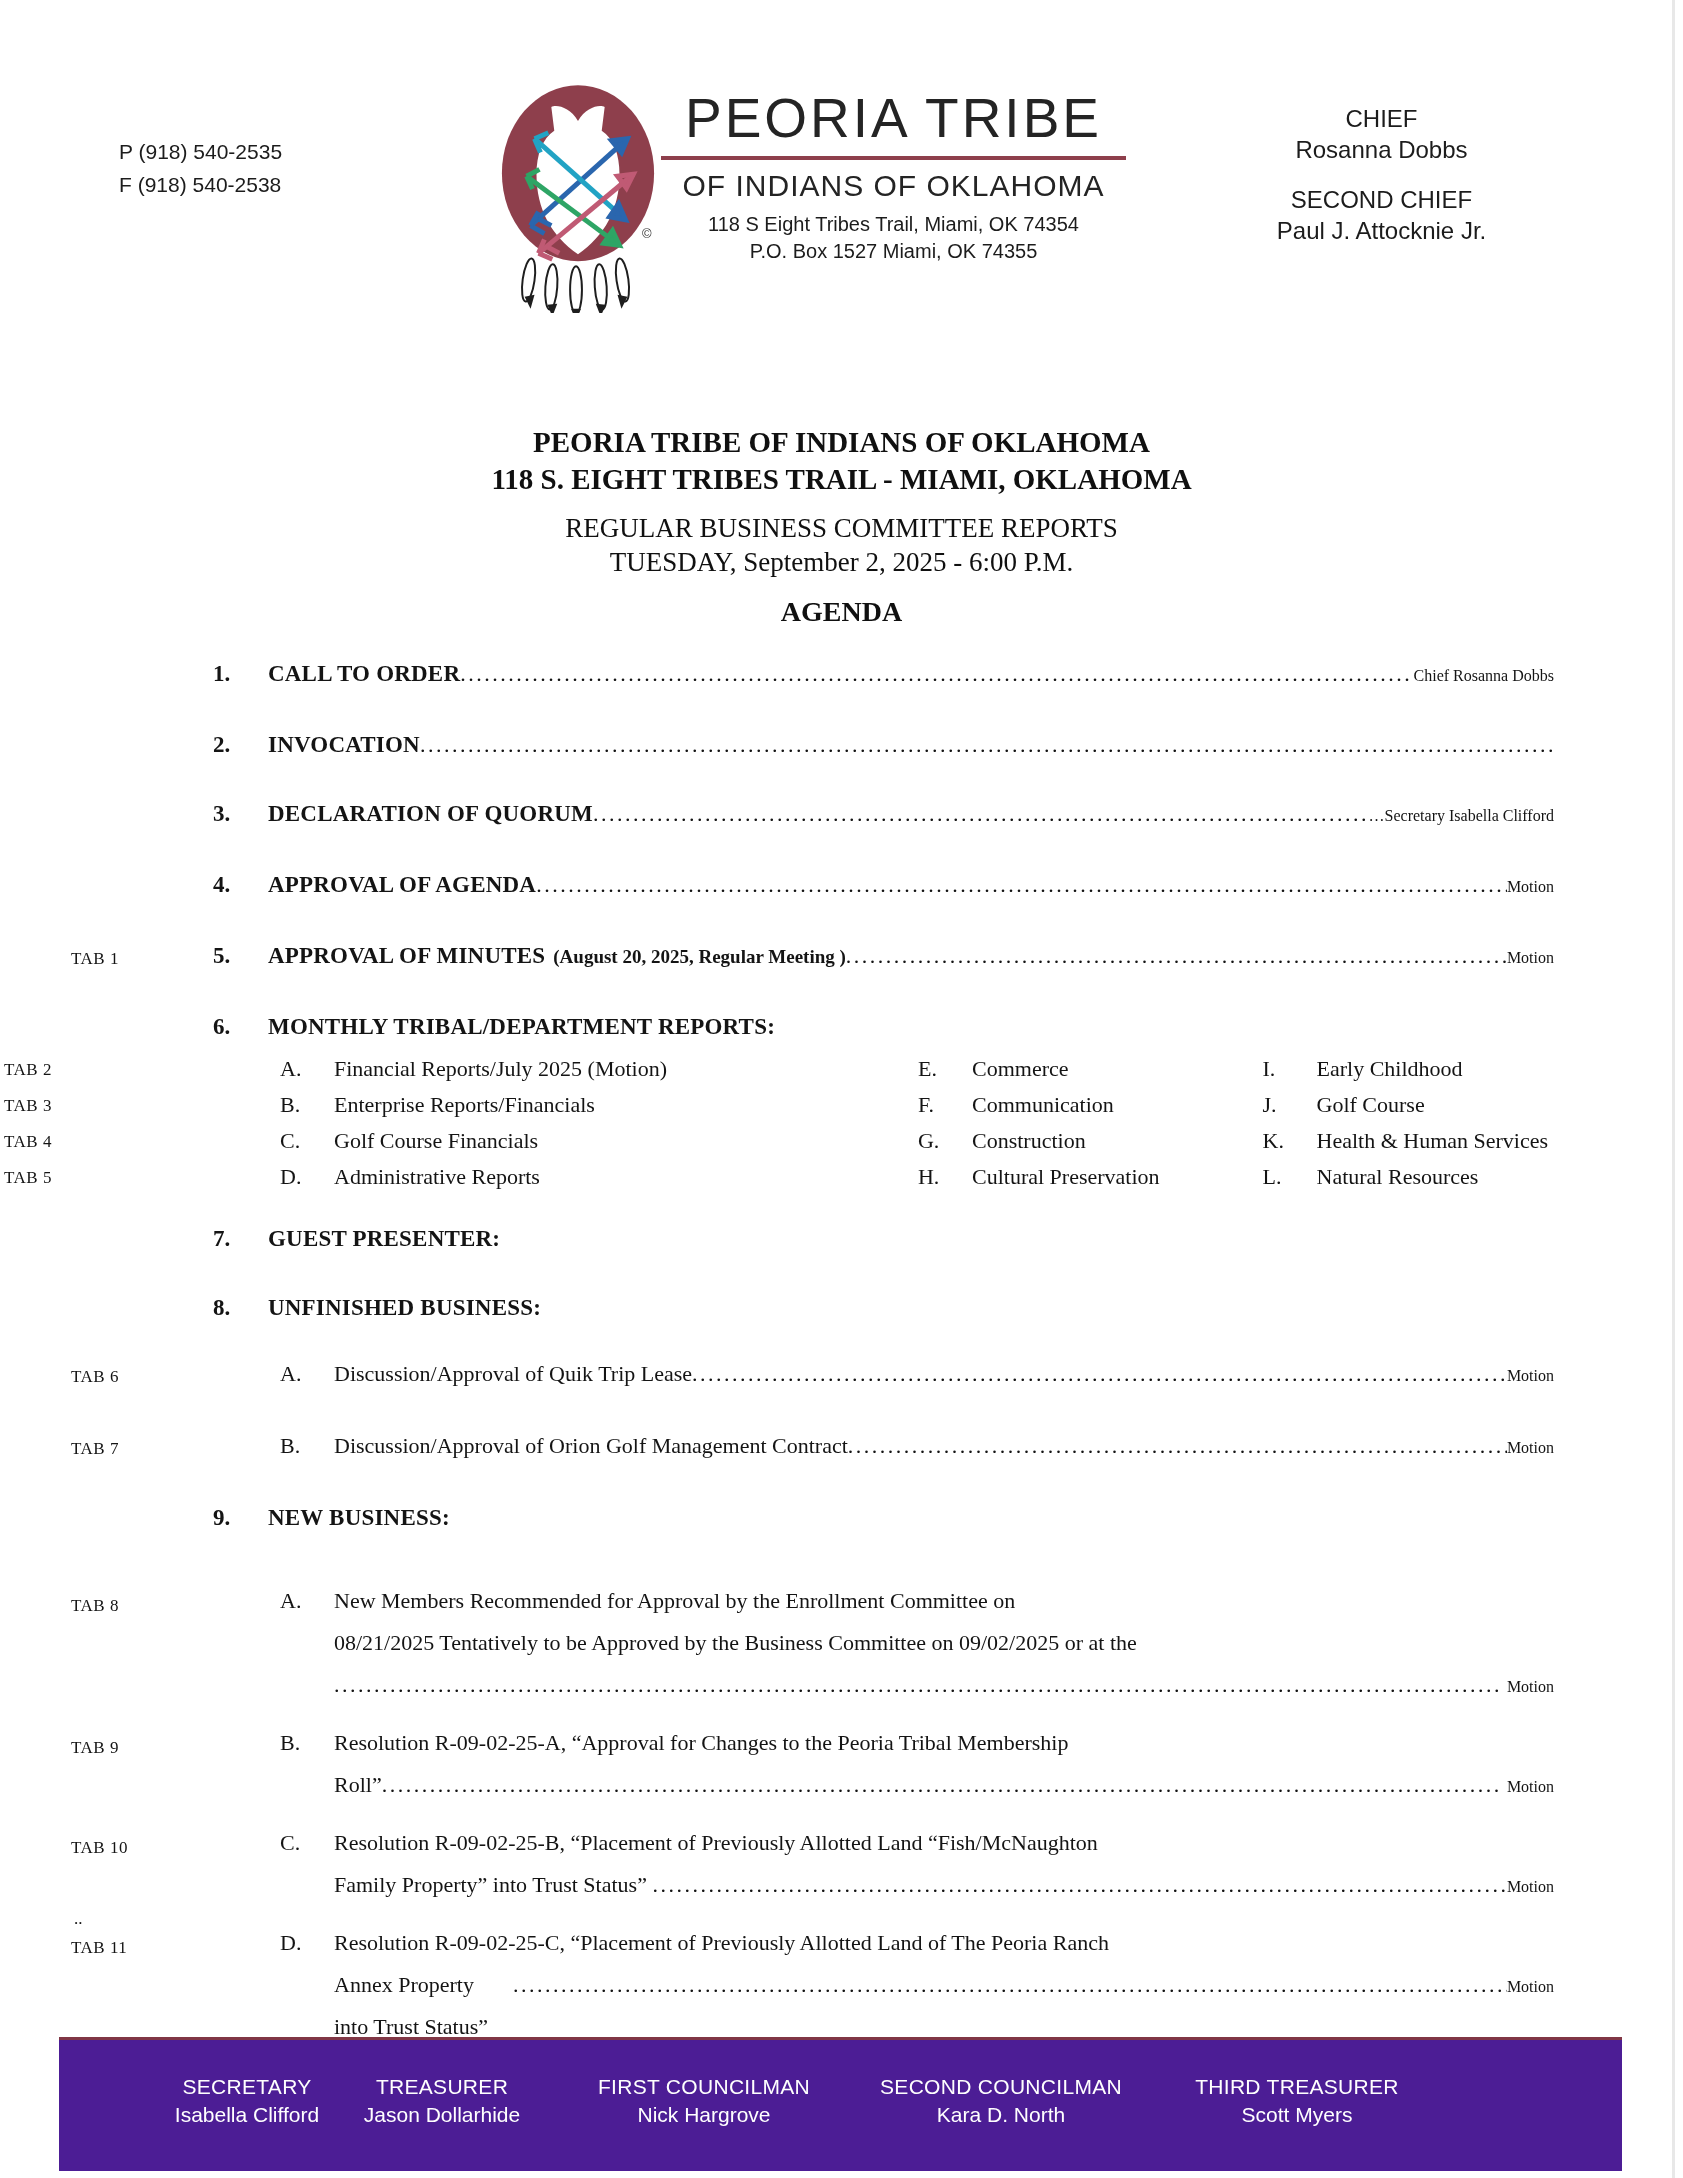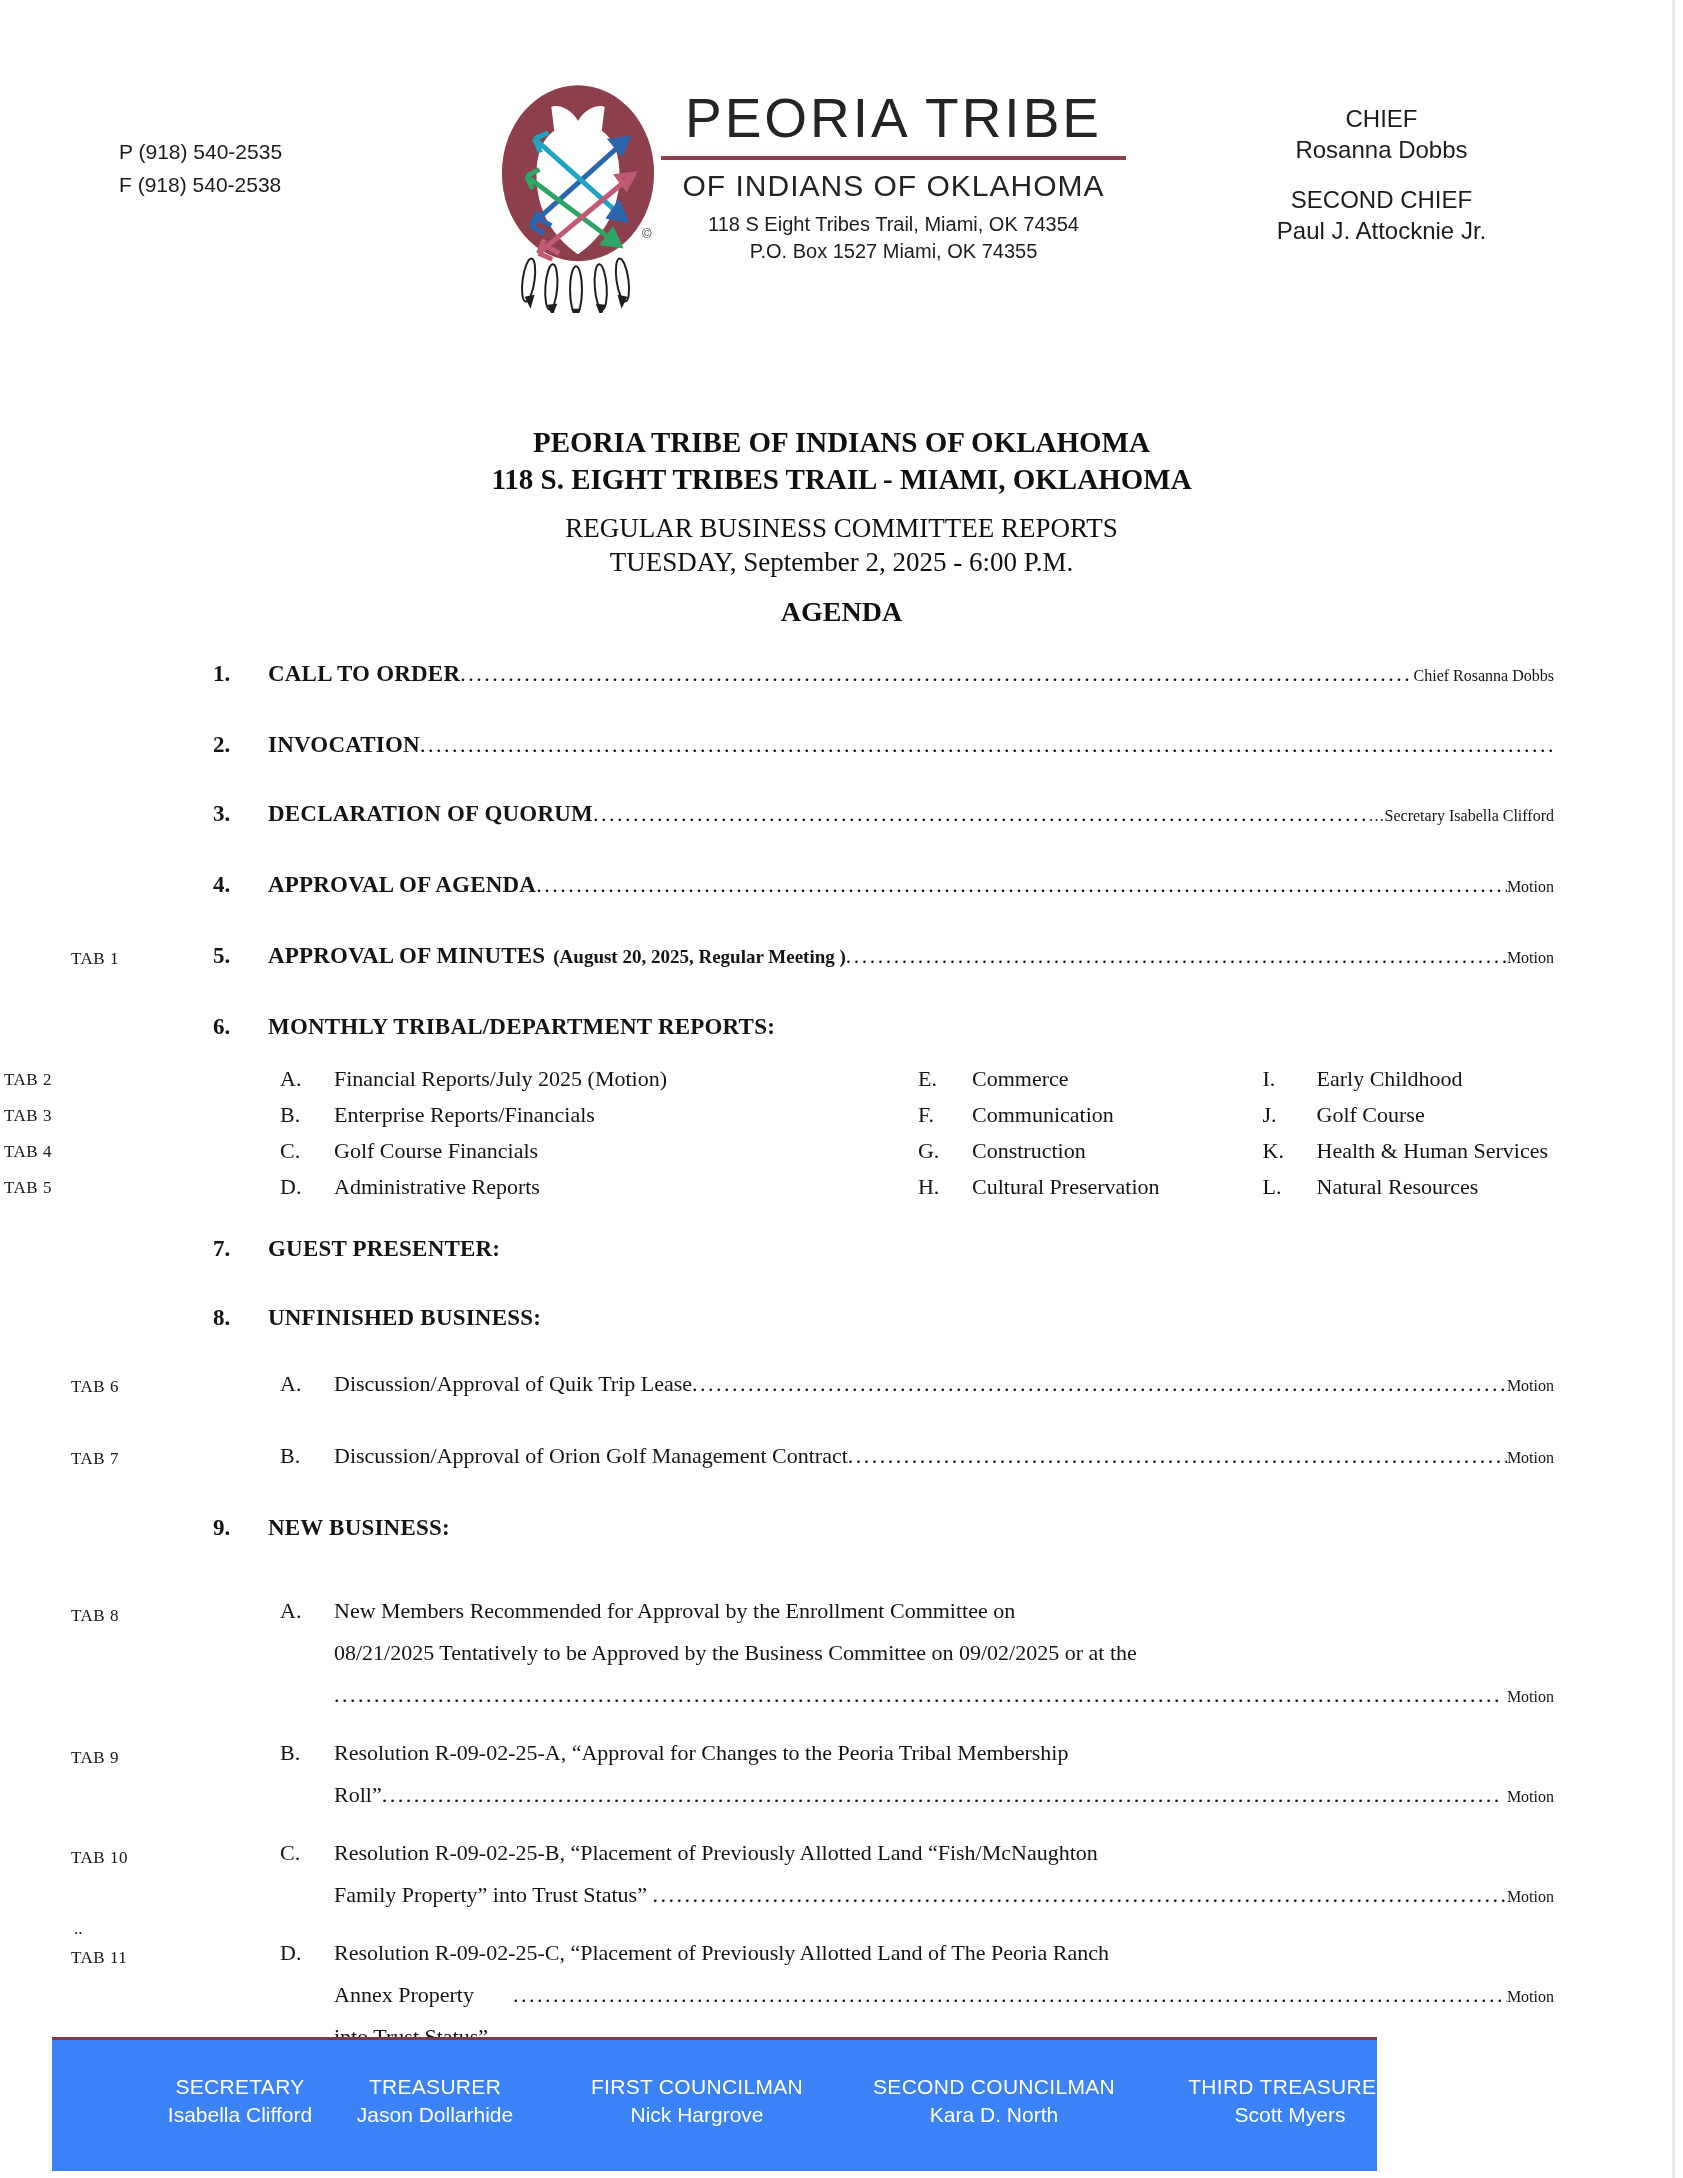--- a/index.html
+++ b/index.html
@@ -37,21 +37,21 @@
   .agenda{margin:26px 129px 0 213px;font-size:22px;}
   .row{position:relative;display:flex;align-items:baseline;line-height:36px;margin-bottom:33px;}
   .num{flex:0 0 55px;font-weight:bold;font-size:23px;}
   .ttl{font-weight:bold;font-size:23px;white-space:nowrap;letter-spacing:0.2px;}
   .note{font-weight:bold;font-size:19px;padding-left:8px;white-space:nowrap;}
   .leader{flex:1 1 auto;overflow:hidden;white-space:nowrap;letter-spacing:2.5px;
           font-size:22px;min-width:0;}
   .trail{white-space:pre;font-size:16px;}
   .tab{position:absolute;left:-142px;top:3px;font-size:17px;letter-spacing:0.5px;white-space:nowrap;}
 
-  .reports{display:flex;margin:16px 0 26px 67px;}
+  .reports{display:flex;margin:6px 0 26px 67px;}
   .rcol{display:flex;flex-direction:column;}
   .c1{width:650px;} .c2{width:351px;} .c3{width:297px;}
   .rentry{display:flex;line-height:36px;position:relative;}
   .rentry .tab{left:-276px;top:1px;}
   .ltr{flex:0 0 54px;}
   .rtx{flex:1;}
 
   .sub{position:relative;display:flex;align-items:baseline;margin:0 0 34px 67px;line-height:36px;}
   .stx{white-space:nowrap;}
   .sub .tab{left:-209px;}
@@ -60,22 +60,22 @@
   .msub .tab{left:-209px;top:5px;}
   .tabnote{position:absolute;left:-206px;top:-24px;font-size:17px;}
   .mbody{flex:1;min-width:0;}
   .lastline{display:flex;align-items:baseline;}
   .mb-item8{margin-bottom:30px;}
   .mb-item9{margin-bottom:44px;}
   .mb-item6{margin-bottom:2px;}
   .mb-9a{margin-bottom:14px;}
 
   
-  .footer-bar{position:absolute;left:52px;top:2037px;width:1325px;height:131px;
-              background:#3b82f6;border-top:3px solid #81ururu;}
+  .footer-bar{position:absolute;left:59px;top:2037px;width:1563px;height:131px;
+              background:#4c1d95;border-top:3px solid #81ururu;}
   .footer-bar{border-top:3px solid #803645;}
   .fcol{position:absolute;top:33px;transform:translateX(-50%);text-align:center;color:#ffffff;
         font-family:"Liberation Sans",sans-serif;white-space:nowrap;}
   .f-title{font-size:21px;line-height:27px;letter-spacing:0.3px;}
   .f-name{font-size:21px;line-height:29px;}
 </style>
 </head>
 <body>
 
 <div class="page">

